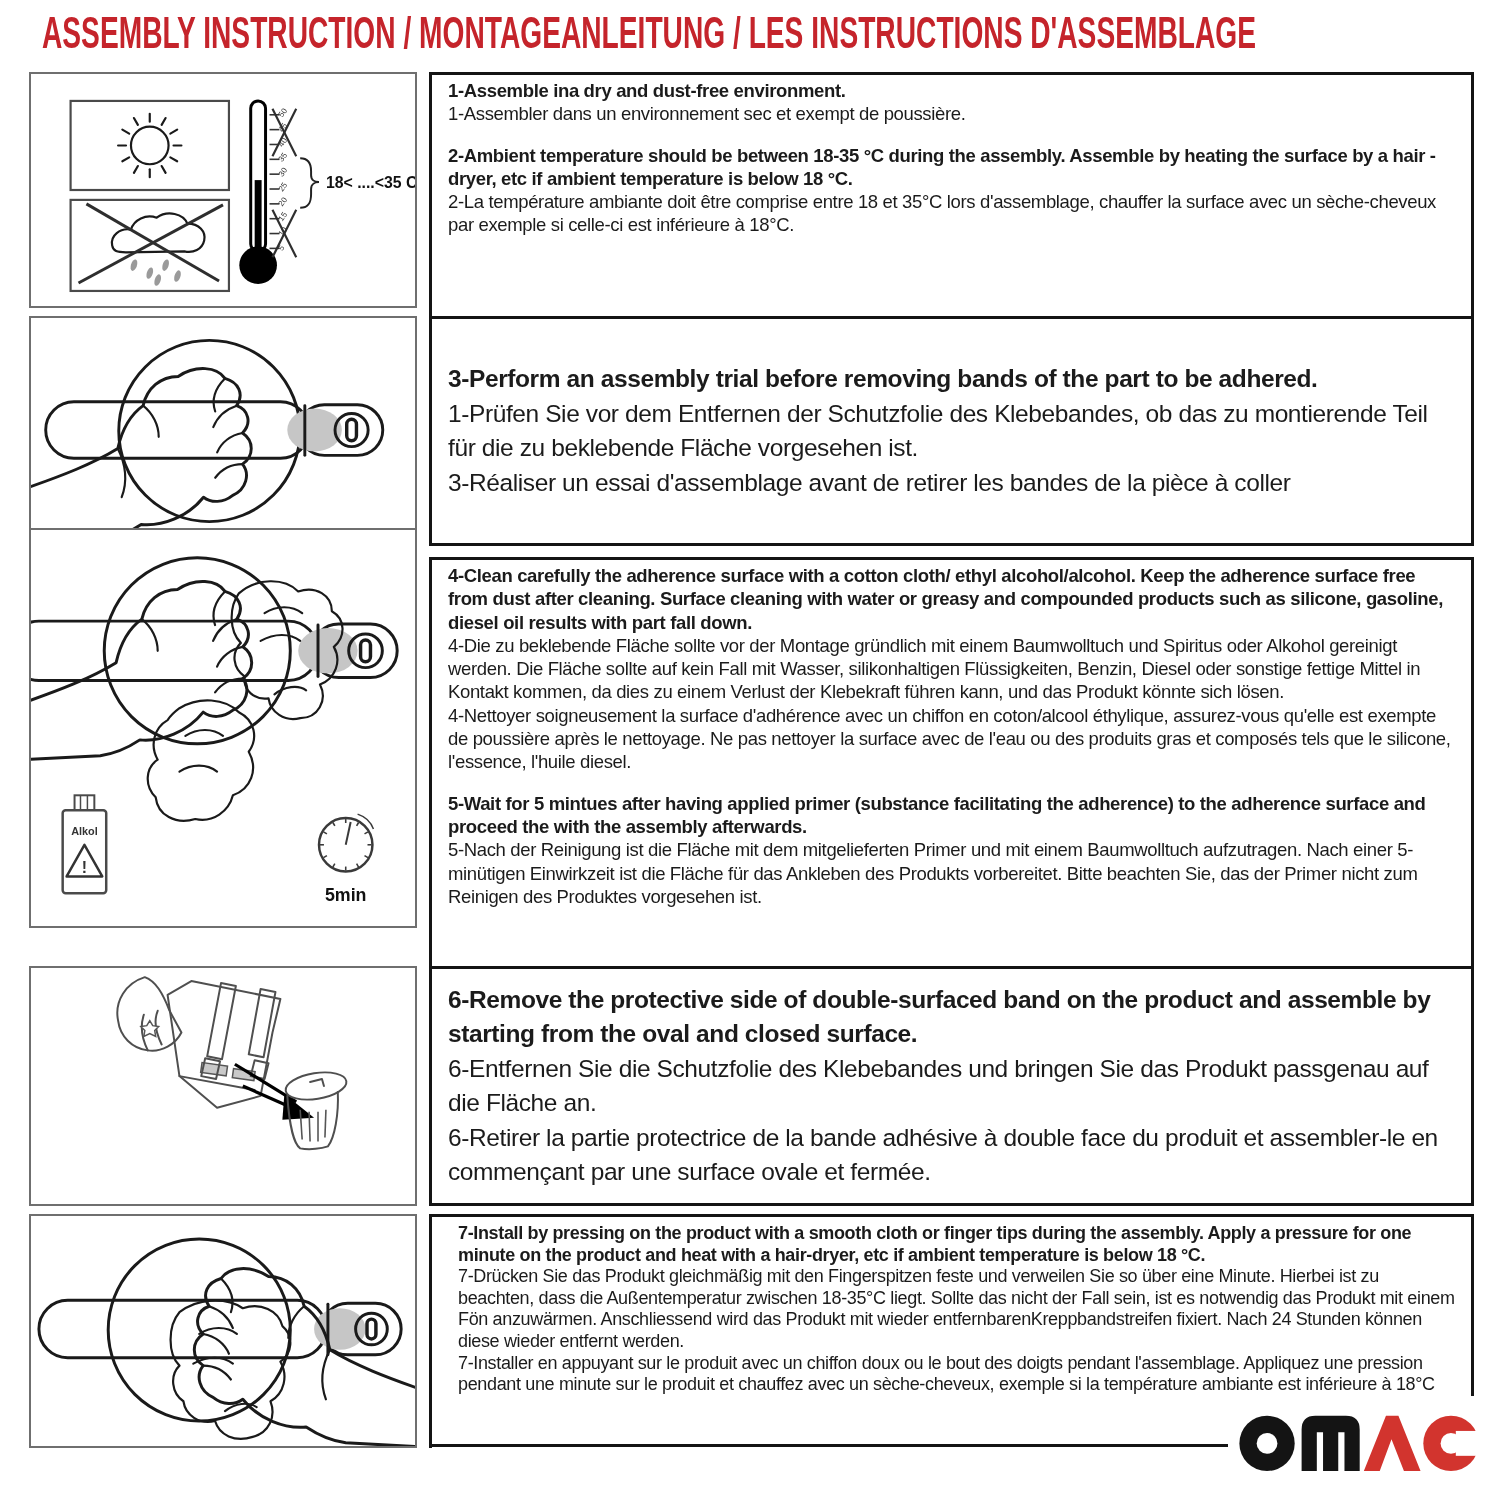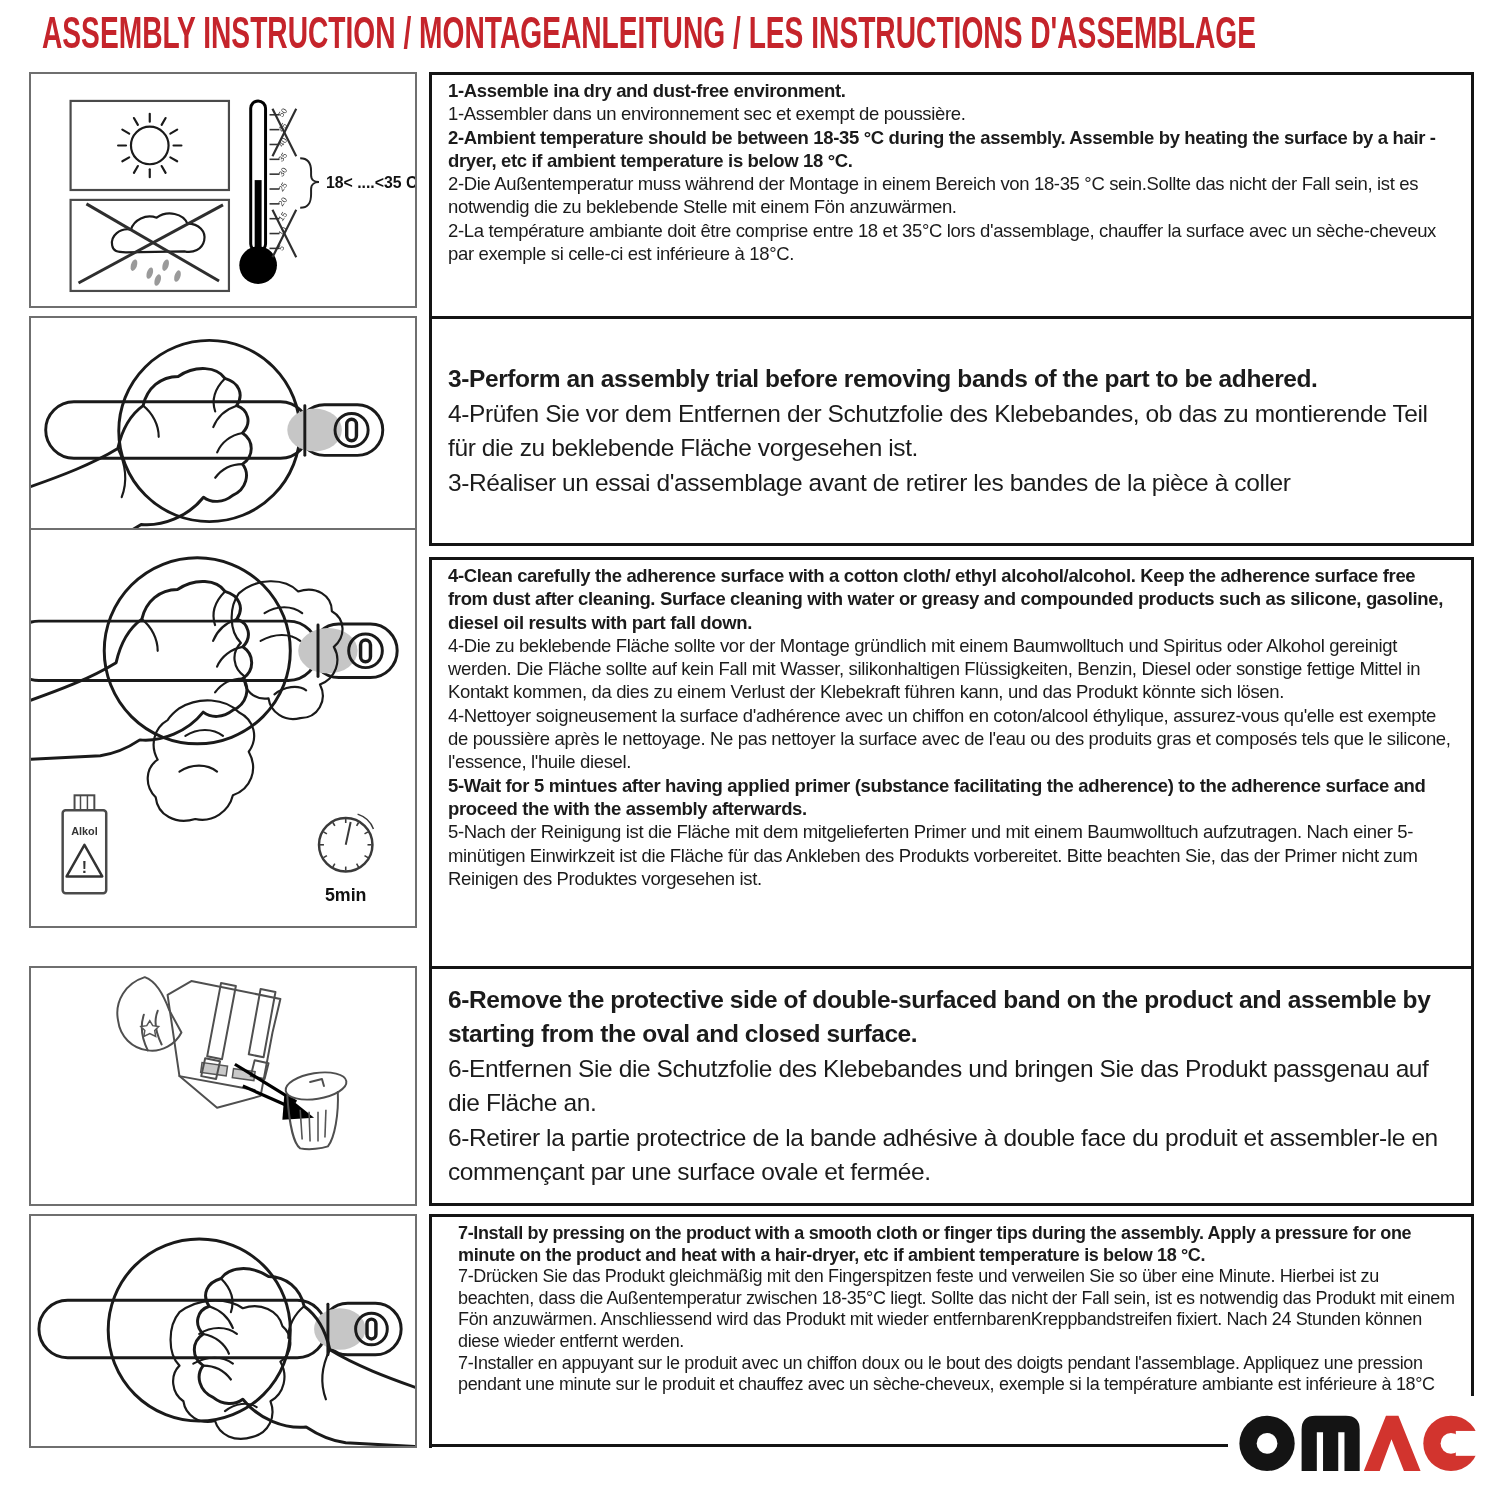--- a/index.html
+++ b/index.html
@@ -17,21 +17,21 @@
   .text-box{
     position:absolute;left:429px;width:1045px;
     border:3px solid #141414;background:#fff;box-sizing:border-box;
   }
   .illus-box svg{display:block;width:100%;height:100%;}
   .tb1{padding:4px 12px 4px 16px;font-size:18.5px;line-height:23.3px;letter-spacing:-0.35px;}
   .tb2{display:flex;flex-direction:column;justify-content:center;padding:4px 28px 4px 16px;font-size:24.5px;line-height:34.5px;letter-spacing:-0.4px;}
   .tb3{padding:6px 12px 4px 26px;font-size:18px;line-height:21.6px;letter-spacing:-0.35px;}
   p{margin:0;}
   .bd{font-weight:700;}
-  .gap{}
+  .gap{margin-top:18px;}
   .bottom-rule{position:absolute;left:429px;top:1444px;width:818px;height:3px;background:#141414;}
   .logo-wrap{position:absolute;left:1228px;top:1396px;width:262px;height:92px;background:#ffffff;display:flex;align-items:center;justify-content:center;}
   .ink{stroke:#1a1a1a;stroke-width:3;fill:none;stroke-linecap:round;stroke-linejoin:round;}
   .inkthin{stroke:#1a1a1a;stroke-width:2.2;fill:none;stroke-linecap:round;stroke-linejoin:round;}
   .gray{stroke:#4f4f4f;stroke-width:2;fill:none;stroke-linecap:round;stroke-linejoin:round;}
 </style>
 </head>
 <body>
 
 <div class="title">ASSEMBLY INSTRUCTION / MONTAGEANLEITUNG / LES INSTRUCTIONS D'ASSEMBLAGE</div>
@@ -112,21 +112,20 @@
       </g>
       <path d="M272,84 C281,84 283,90 283,97 L283,101 C283,106 287,108 291,108 C287,108 283,110 283,115 L283,120 C283,128 281,134 272,134" stroke="#222" stroke-width="2" fill="none"></path>
       <text x="298" y="114" font-size="16" font-weight="700" fill="#111" font-family="Liberation Sans, sans-serif">18&lt; ....&lt;35 C</text>
     </g>
   </svg>
 </div>
 <div class="text-box tb1" style="top:72px;height:296px;">
   <p class="bd">1-Assemble ina dry and dust-free environment.</p>
   <p>1-Assembler dans un environnement sec et exempt de poussière.</p>
   <p class="bd gap">2-Ambient temperature should be between 18-35 °C  during the assembly. Assemble by heating the surface by a hair -dryer, etc if ambient temperature is below 18 °C.</p>
-  <p>2-Die Außentemperatur muss während der Montage in einem Bereich von 18-35 °C  sein.Sollte das nicht der Fall sein, ist es notwendig die zu beklebende Stelle mit einem Fön anzuwärmen.</p>
   <p>2-La température ambiante doit être comprise entre 18 et 35°C lors d'assemblage, chauffer la surface avec un sèche-cheveux par exemple si celle-ci est inférieure à 18°C.</p>
 </div>
 
 <div class="illus-box" style="top:316px;height:230px;">
   <svg viewBox="0 0 388 232">
     <circle cx="180" cy="116" r="93" fill="#fff" class="ink"></circle>
     <rect x="12" y="86" width="270" height="58" rx="29" fill="#a3a3a3" class="ink"></rect>
     <rect x="272" y="89" width="86" height="52" rx="26" fill="#a3a3a3" class="ink"></rect>
     <ellipse cx="288" cy="115" rx="28" ry="22" fill="#c6c6c6"></ellipse>
     <line x1="278" y1="90" x2="278" y2="141" class="ink"></line>
@@ -140,21 +139,21 @@
       <path d="M 208,90 C 196,94 188,102 184,112" class="inkthin"></path>
       <path d="M 214,118 C 202,120 192,128 188,138" class="inkthin"></path>
       <path d="M 214,150 C 202,150 192,156 186,164" class="inkthin"></path>
       <path d="M 112,90 C 122,98 128,110 128,122" class="inkthin"></path>
       <path d="M 86,134 C 94,150 96,168 90,184" class="inkthin"></path>
     </g>
   </svg>
 </div>
 <div class="text-box tb2" style="top:316px;height:230px;">
   <p class="bd">3-Perform an assembly trial before removing bands of the part to be adhered.</p>
-  <p>4-Prüfen Sie vor dem Entfernen der Schutzfolie des Klebebandes, ob das zu montierende Teil für die zu beklebende Fläche vorgesehen ist.</p>
+  <p>1-Prüfen Sie vor dem Entfernen der Schutzfolie des Klebebandes, ob das zu montierende Teil für die zu beklebende Fläche vorgesehen ist.</p>
   <p>3-Réaliser un essai d'assemblage avant de retirer les bandes de la pièce à coller</p>
 </div>
 
 <div class="illus-box" style="top:528px;height:400px;">
   <svg viewBox="0 0 388 400">
     <circle cx="168" cy="122" r="94" fill="#fff" class="ink"></circle>
     <rect x="-22" y="92" width="312" height="60" rx="30" fill="#a3a3a3" class="ink"></rect>
     <rect x="284" y="95" width="86" height="54" rx="27" fill="#a3a3a3" class="ink"></rect>
     <ellipse cx="300" cy="122" rx="30" ry="23" fill="#c6c6c6"></ellipse>
     <line x1="290" y1="96" x2="290" y2="148" class="ink"></line>

